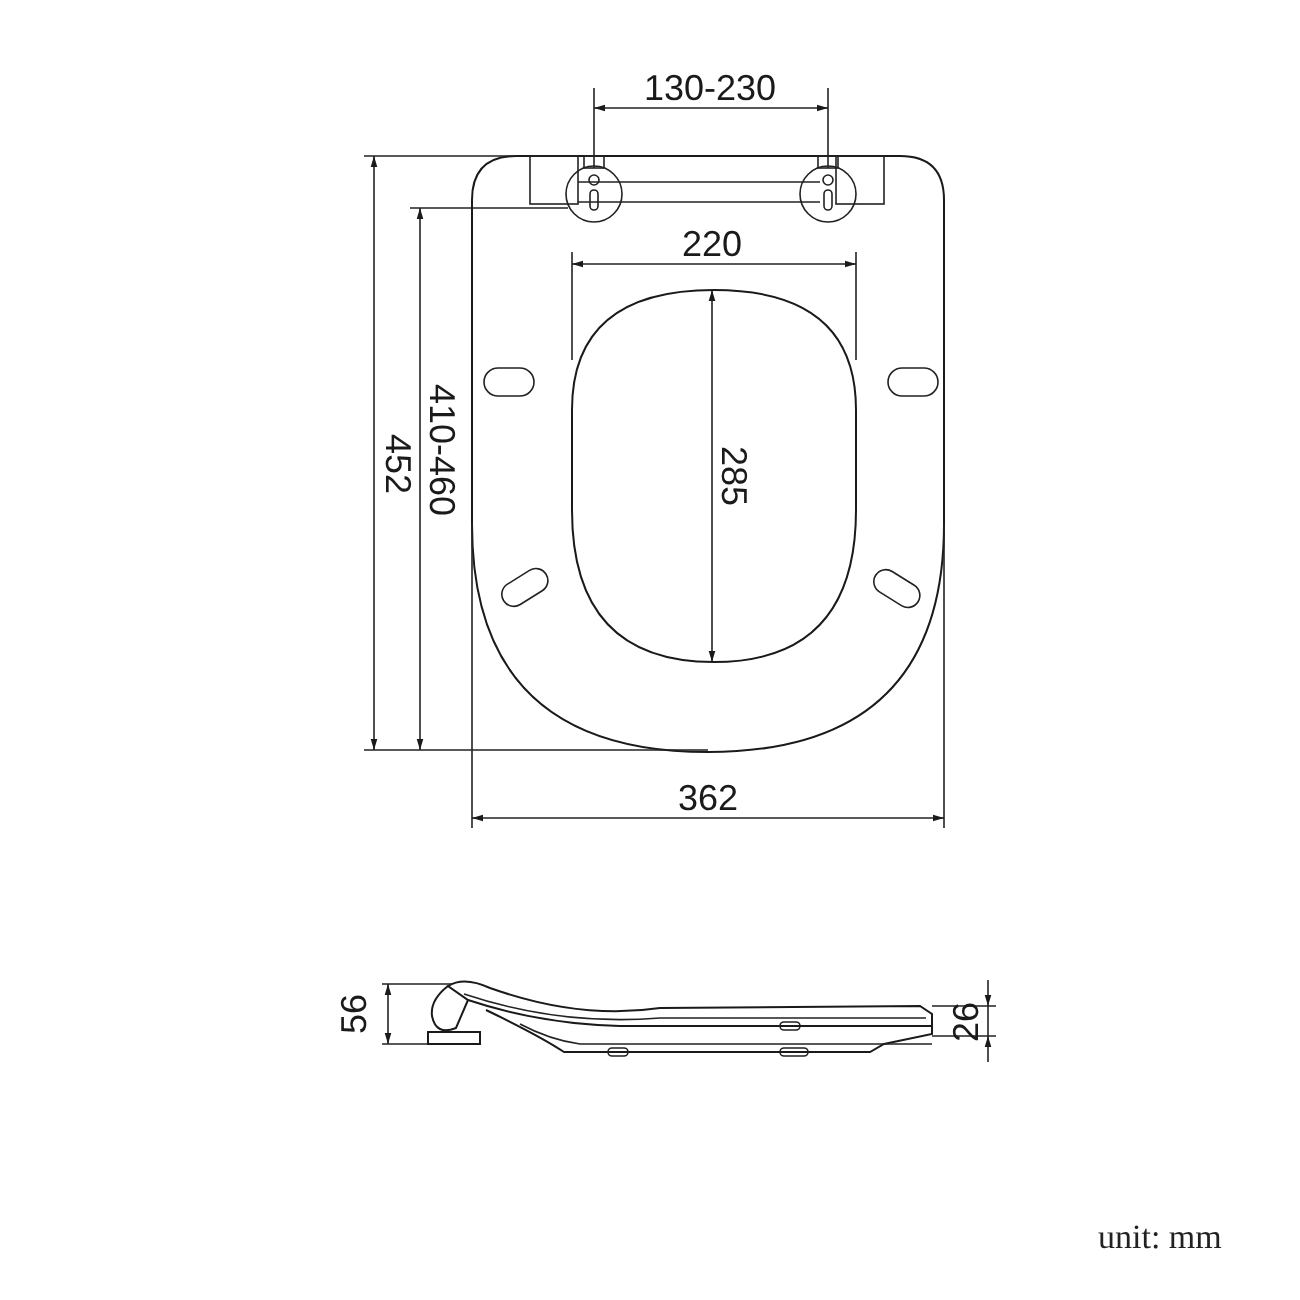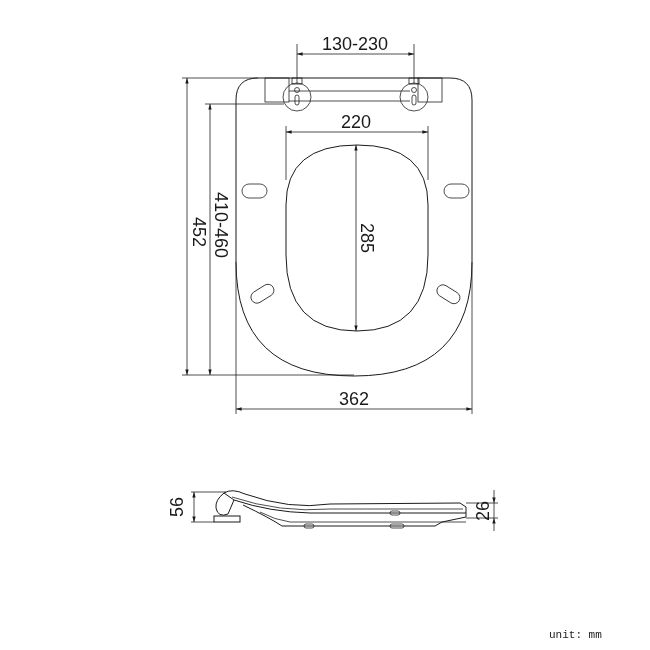--- a/index.html
+++ b/index.html
@@ -1,21 +1,21 @@
 <!DOCTYPE html>
 <html><head>
 <meta charset="utf-8">
 <style>
   html, body { margin:0; padding:0; background:#ffffff; }
   body { width:650px; height:650px; position:relative; overflow:hidden; font-family:"Liberation Sans", sans-serif; }
   svg { position:absolute; left:0; top:0; }
   .ln { stroke:#1a1a1a; stroke-width:1; fill:none; }
   .thin { stroke:#222; stroke-width:0.8; fill:none; }
   .dimtxt { font-family:"Liberation Sans", sans-serif; font-size:18px; fill:#1a1a1a; }
-  .unit { position:absolute; left:549px; top:609px; font-family:Liberation Mono, monospace; font-size:11px; color:#222;margin-top:20px; }
+  .unit { position:absolute; left:549px; top:609px; font-family:Liberation Serif, serif; font-size:17px; color:#222; }
 </style>
 </head>
 <body>
 
 <svg width="650" height="650" viewBox="0 0 650 650">
   <defs>
     <marker id="arr" viewBox="0 0 10 10" refX="10" refY="5" markerWidth="7" markerHeight="7" orient="auto-start-reverse">
       <path d="M0,2 L10,5 L0,8 z" fill="#1a1a1a"></path>
     </marker>
   </defs>

